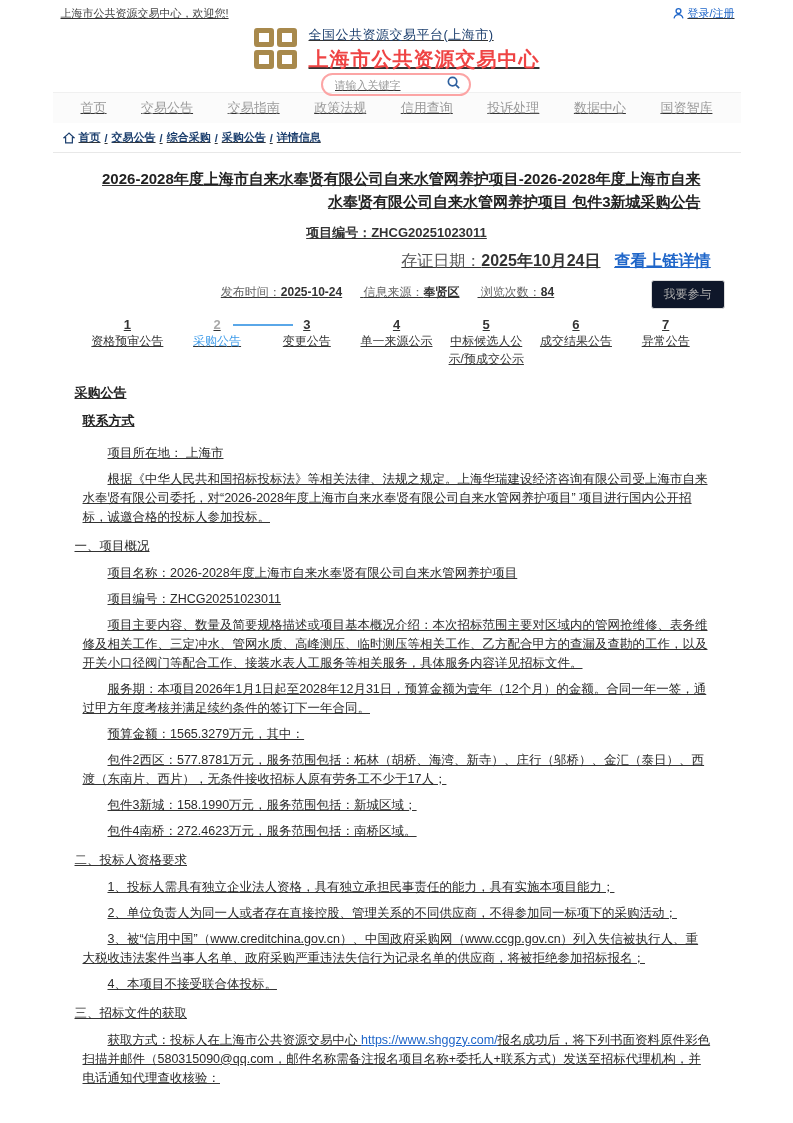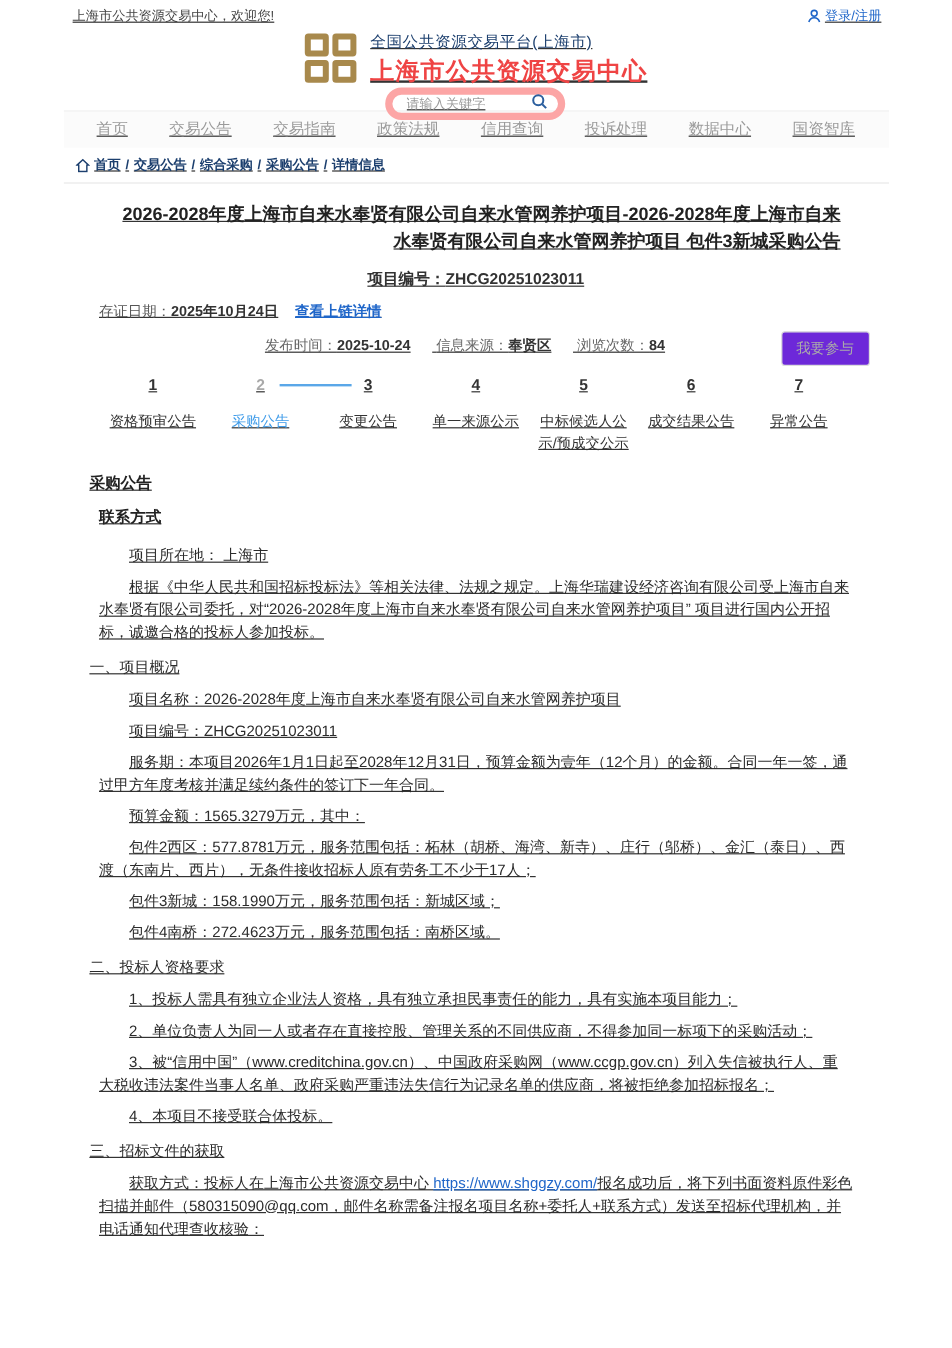--- a/index.html
+++ b/index.html
@@ -13,21 +13,21 @@
   .login { color:#1f66c9; display:flex; align-items:center; gap:2px; cursor:pointer; white-space:nowrap; }
   .login svg { display:block; }
 
   
   .header { height:66px; display:flex; align-items:center; justify-content:space-between; padding:0 10px;flex-direction:column; }
   .brand { display:flex; align-items:center; gap:9px; }
   .logo { width:46px; height:44px; display:grid; grid-template-columns:20px 20px; grid-template-rows:19px 19px; gap:3px; }
   .logo i { border:5px solid #a8894c; border-radius:3px; display:block; }
   .brand-text .platform { font-size:13px; color:#1c3f6e; letter-spacing:.5px; }
   .brand-text .center { font-size:20px; font-weight:bold; color:#ef4444; letter-spacing:1px; margin-top:2px; }
-  .search { width:150px; height:27px; border:6px solid #fca5a5; border-radius:15px; display:flex; align-items:center;
+  .search { width:150px; height:27px; border:2px solid #fca5a5; border-radius:15px; display:flex; align-items:center;
             padding:0 8px 0 12px; margin-right:2px;justify-content:flex-end; }
   .search input { border:none; outline:none; flex:1; min-width:0; font-size:11px; color:#333; background:transparent;
                   font-family:"Liberation Sans",sans-serif; }
   .search input::placeholder { color:#9a9a9a; }
 
   
   .nav { height:31px; background:#fbfbfb; border-top:1px solid #f0f0f0; display:flex; align-items:center;
          justify-content:space-between; padding:0 28px; }
   .nav span { font-size:13px; color:#9a9a9a; cursor:pointer; }
 
@@ -35,35 +35,35 @@
   .breadcrumb { height:30px; display:flex; align-items:center; gap:4px; padding:0 10px;
                 font-size:11px; font-weight:bold; color:#1c3f6e; border-bottom:1px solid #e8e8e8; }
   .breadcrumb .bc { cursor:pointer; }
   .breadcrumb .sep { color:#1c3f6e; }
 
   
   .content { padding:14px 30px 0 30px; }
   .notice-title { font-size:15px; font-weight:bold; color:#222; text-align:right; line-height:1.55;
                   padding:0 10px; }
   .row-projno { text-align:center; font-size:13px; font-weight:bold; color:#333; margin-top:10px; }
-  .row-deposit { text-align:left; font-size:12px; color:#555; margin-top:9px; }
+  .row-deposit { text-align:right; font-size:16px; color:#555; margin-top:9px; }
   .row-deposit b { color:#333; }
   .row-deposit a { color:#1f66c9; font-weight:bold; text-decoration:underline; margin-left:14px; cursor:pointer; }
   .row-publish { text-align:center; font-size:12px; color:#666; margin-top:12px; position:relative; }
   .row-publish b { color:#333; margin-right:18px; }
-  .join-btn { position:absolute; right:-14px; top:-4px; font-size:12px; color:#aaa; background:#6d28d9;
+  .join-btn { position:absolute; right:-14px; top:-4px; font-size:12px; color:#aaa; background:#0f172a;
               border:1px solid #ddd; border-radius:3px; padding:5px 12px; cursor:pointer;
               font-family:"Liberation Sans",sans-serif; }
 
   
   .steps { display:flex; margin:16px 0 6px 0; }
   .step { flex:1; text-align:center; position:relative; }
   .step .num { font-size:13px; font-weight:bold; color:#333; display:block; }
   .step.active .num { color:#a9a9a9; }
-  .step .lbl { display:block; font-size:12px; color:#333; margin-top:14px; line-height:1.5; padding:0 6px; }
+  .step .lbl { display:block; font-size:12px; color:#333; line-height:1.5; padding:0 6px; }
   .step.active .lbl { color:#3e9be9; }
   .step .connector { position:absolute; top:7px; left:calc(50% + 16px); width:calc(100% - 30px); height:2px;
                      background:#5aa7e8; }
 
   
   .body-sec { margin-top:16px; font-size:12.5px; color:#2b2b2b; }
   .sec-title { font-weight:bold; font-size:13px; color:#222; margin:2px 0 10px -8px; }
   .sub-title { font-weight:bold; font-size:13px; color:#222; margin:0 0 14px 0; }
   .body-sec p { line-height:19px; margin:0 0 7px 0; }
   .body-sec p.ind { text-indent:2em; }
@@ -192,20 +192,21 @@
 
     <div class="body-sec">
       <div class="sec-title">采购公告</div>
       <div class="sub-title">联系方式</div>
       <div id="paragraphs">
           <p class="ind">项目所在地： 上海市</p>
           <p class="ind">根据《中华人民共和国招标投标法》等相关法律、法规之规定。上海华瑞建设经济咨询有限公司受上海市自来水奉贤有限公司委托，对“2026-2028年度上海市自来水奉贤有限公司自来水管网养护项目” 项目进行国内公开招标，诚邀合格的投标人参加投标。</p>
           <p class="hd">一、项目概况</p>
           <p class="ind">项目名称：2026-2028年度上海市自来水奉贤有限公司自来水管网养护项目</p>
           <p class="ind">项目编号：ZHCG20251023011</p>
+          <p class="ind">项目主要内容、数量及简要规格描述或项目基本概况介绍：本次招标范围主要对区域内的管网抢维修、表务维修及相关工作、三定冲水、管网水质、高峰测压、临时测压等相关工作、乙方配合甲方的查漏及查勘的工作，以及开关小口径阀门等配合工作、接装水表人工服务等相关服务，具体服务内容详见招标文件。</p>
           <p class="ind">服务期：本项目2026年1月1日起至2028年12月31日，预算金额为壹年（12个月）的金额。合同一年一签，通过甲方年度考核并满足续约条件的签订下一年合同。</p>
           <p class="ind">预算金额：1565.3279万元，其中：</p>
           <p class="ind">包件2西区：577.8781万元，服务范围包括：柘林（胡桥、海湾、新寺）、庄行（邬桥）、金汇（泰日）、西渡（东南片、西片），无条件接收招标人原有劳务工不少于17人；</p>
           <p class="ind">包件3新城：158.1990万元，服务范围包括：新城区域；</p>
           <p class="ind">包件4南桥：272.4623万元，服务范围包括：南桥区域。</p>
           <p class="hd">二、投标人资格要求</p>
           <p class="ind">1、投标人需具有独立企业法人资格，具有独立承担民事责任的能力，具有实施本项目能力；</p>
           <p class="ind">2、单位负责人为同一人或者存在直接控股、管理关系的不同供应商，不得参加同一标项下的采购活动；</p>
           <p class="ind">3、被“信用中国”（www.creditchina.gov.cn）、中国政府采购网（www.ccgp.gov.cn）列入失信被执行人、重大税收违法案件当事人名单、政府采购严重违法失信行为记录名单的供应商，将被拒绝参加招标报名；</p>
           <p class="ind">4、本项目不接受联合体投标。</p>

